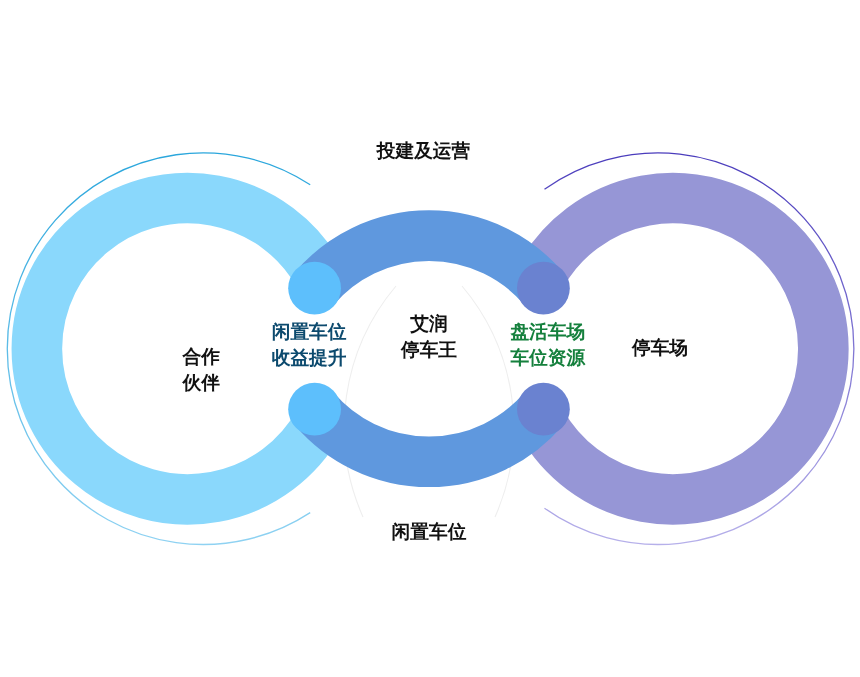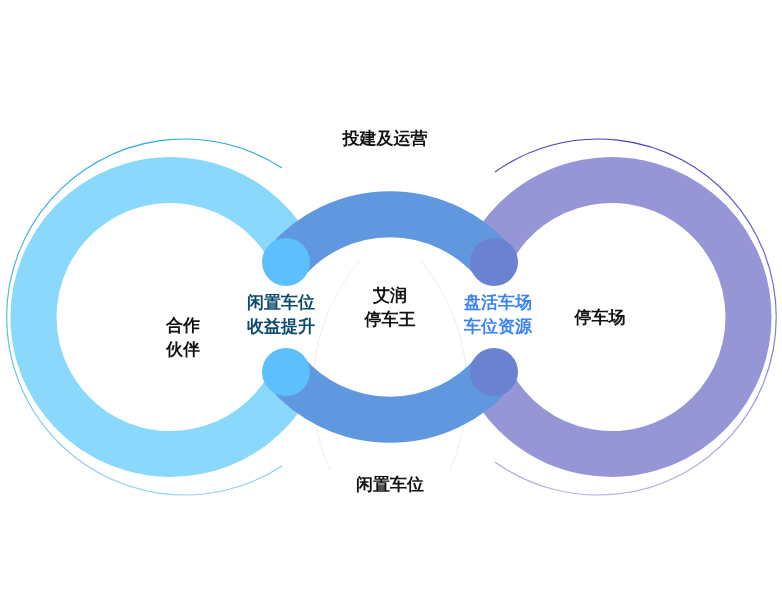--- a/index.html
+++ b/index.html
@@ -1,21 +1,21 @@
 <!DOCTYPE html>
 <html><head>
 <meta charset="utf-8">
 <style>
   html,body{margin:0;padding:0;background:#ffffff;}
   body{width:782px;height:615px;position:relative;overflow:hidden;font-family:"DejaVu Sans","Liberation Sans",sans-serif;}
   svg.diagram{position:absolute;left:0;top:0;}
   .lbl{position:absolute;text-align:center;font-weight:bold;line-height:24px;white-space:nowrap;}
   .dark{color:#111111;font-size:17px;}
   .blue{color:#0c4a6e;font-size:17px;}
-  .purple{color:#3b82f6;font-size:17px;}
+  .purple{color:#15803d;font-size:17px;}
 </style>
 </head>
 <body>
 
 <svg class="diagram" width="782" height="615" viewBox="0 0 782 615">
   <defs>
     <linearGradient id="gL" x1="0" y1="0" x2="0" y2="1">
       <stop offset="0" stop-color="#2aa6dc"></stop>
       <stop offset="1" stop-color="#8fd2f2"></stop>
     </linearGradient>

